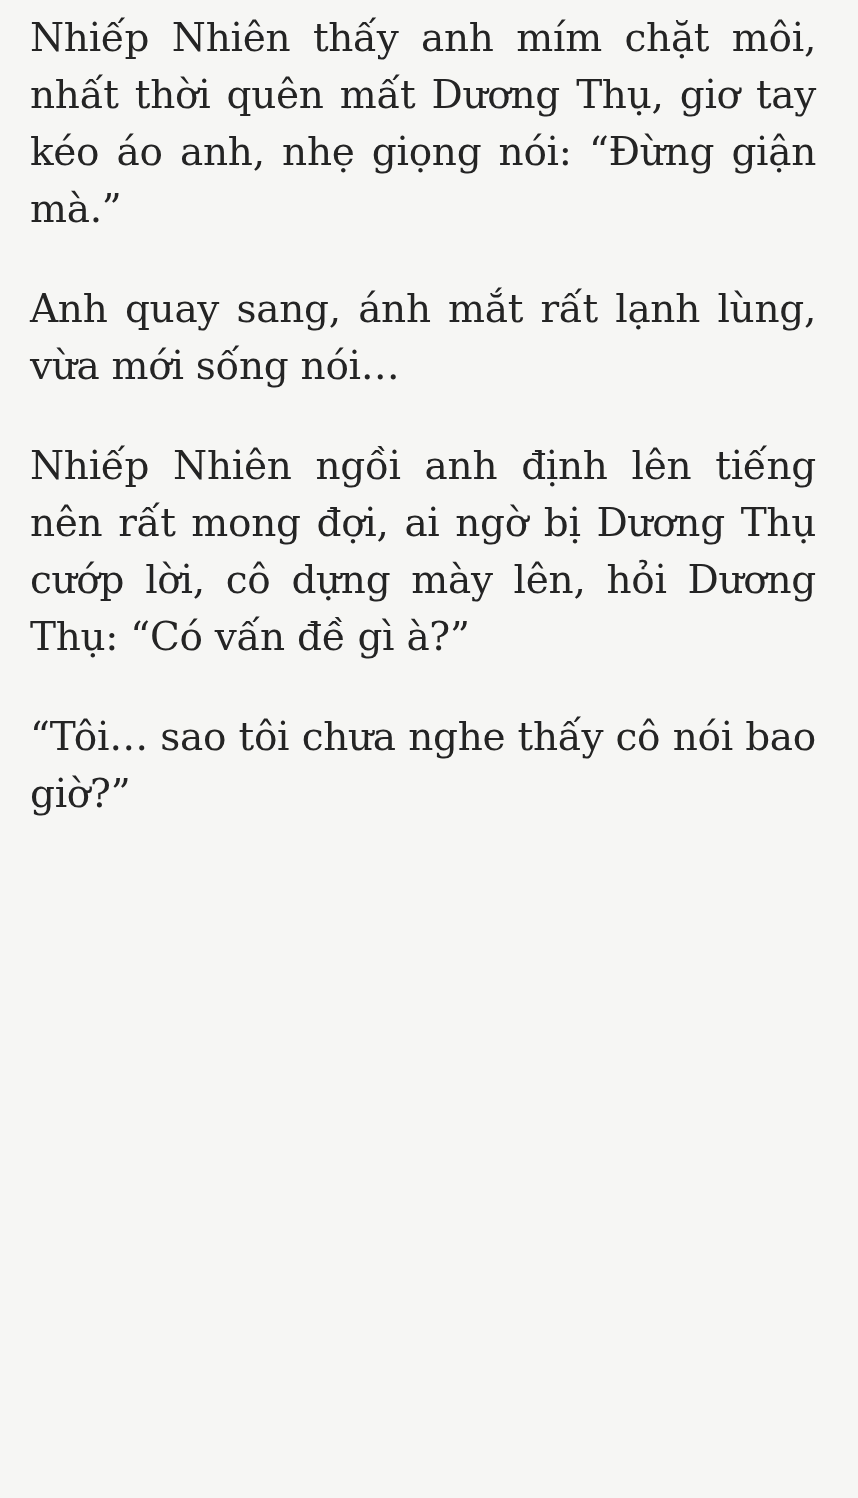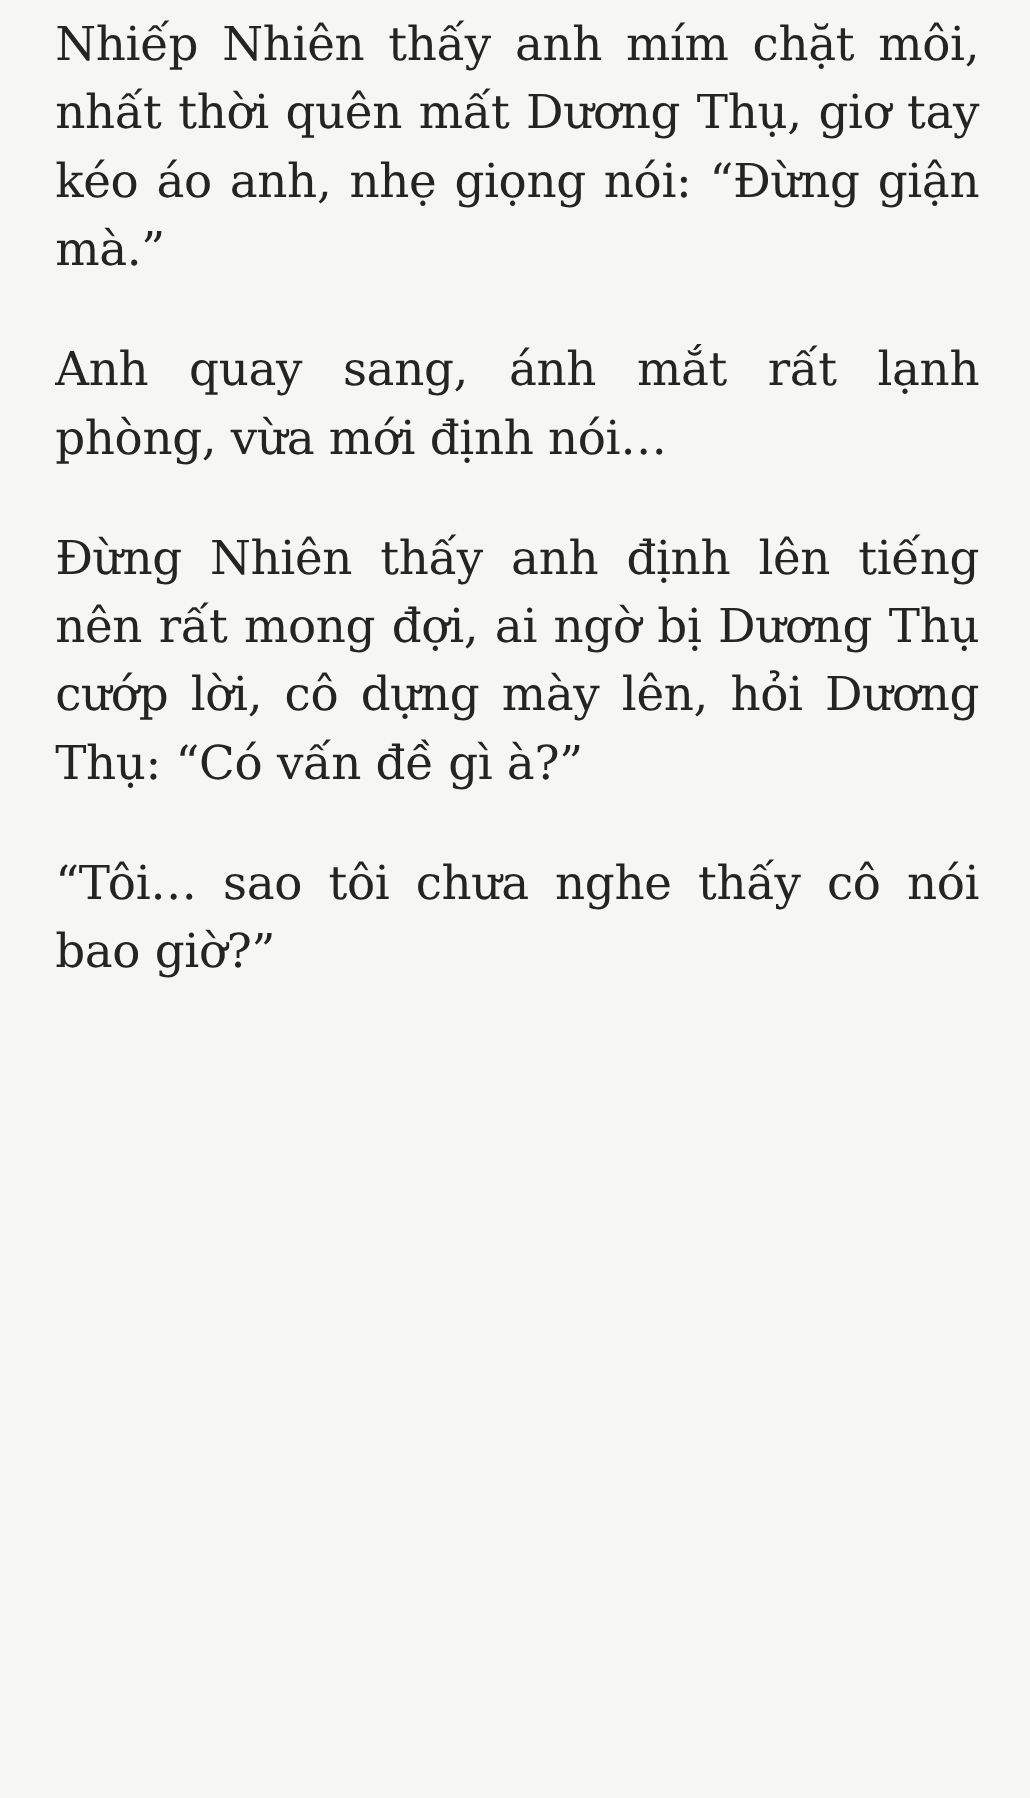--- a/index.html
+++ b/index.html
@@ -9,36 +9,36 @@
   body {
     width: 858px;
     height: 1498px;
     background: #f6f6f4;
     overflow: hidden;
   }
   .page {
     box-sizing: border-box;
     width: 843px;
     height: 1498px;
-    padding: 9px 27px 0 46px;
+    padding: 9px 27px 0 30px;
     background: #f6f6f4;
     font-family: "DejaVu Serif", "Liberation Serif", serif;
     font-size: 39px;
     line-height: 57px;
     letter-spacing: -0.3px;
     color: #242424;
     text-align: justify;
     overflow: hidden;
   }
   .page p {
     margin: 0 0 43px 0;
     padding: 0;
   }
 </style>
 </head>
 <body>
 
 <div class="page">
   <p>Nhiếp Nhiên thấy anh mím chặt môi, nhất thời quên mất Dương Thụ, giơ tay kéo áo anh, nhẹ giọng nói: “Đừng giận mà.”</p>
-  <p>Anh quay sang, ánh mắt rất lạnh phòng, vừa mới định nói…</p>
-  <p>Đừng Nhiên thấy anh định lên tiếng nên rất mong đợi, ai ngờ bị Dương Thụ cướp lời, cô dựng mày lên, hỏi Dương Thụ: “Có vấn đề gì à?”</p>
+  <p>Anh quay sang, ánh mắt rất lạnh lùng, vừa mới sống nói…</p>
+  <p>Nhiếp Nhiên ngồi anh định lên tiếng nên rất mong đợi, ai ngờ bị Dương Thụ cướp lời, cô dựng mày lên, hỏi Dương Thụ: “Có vấn đề gì à?”</p>
   <p>“Tôi… sao tôi chưa nghe thấy cô nói bao giờ?”</p>
 </div>
 
 </body></html>

